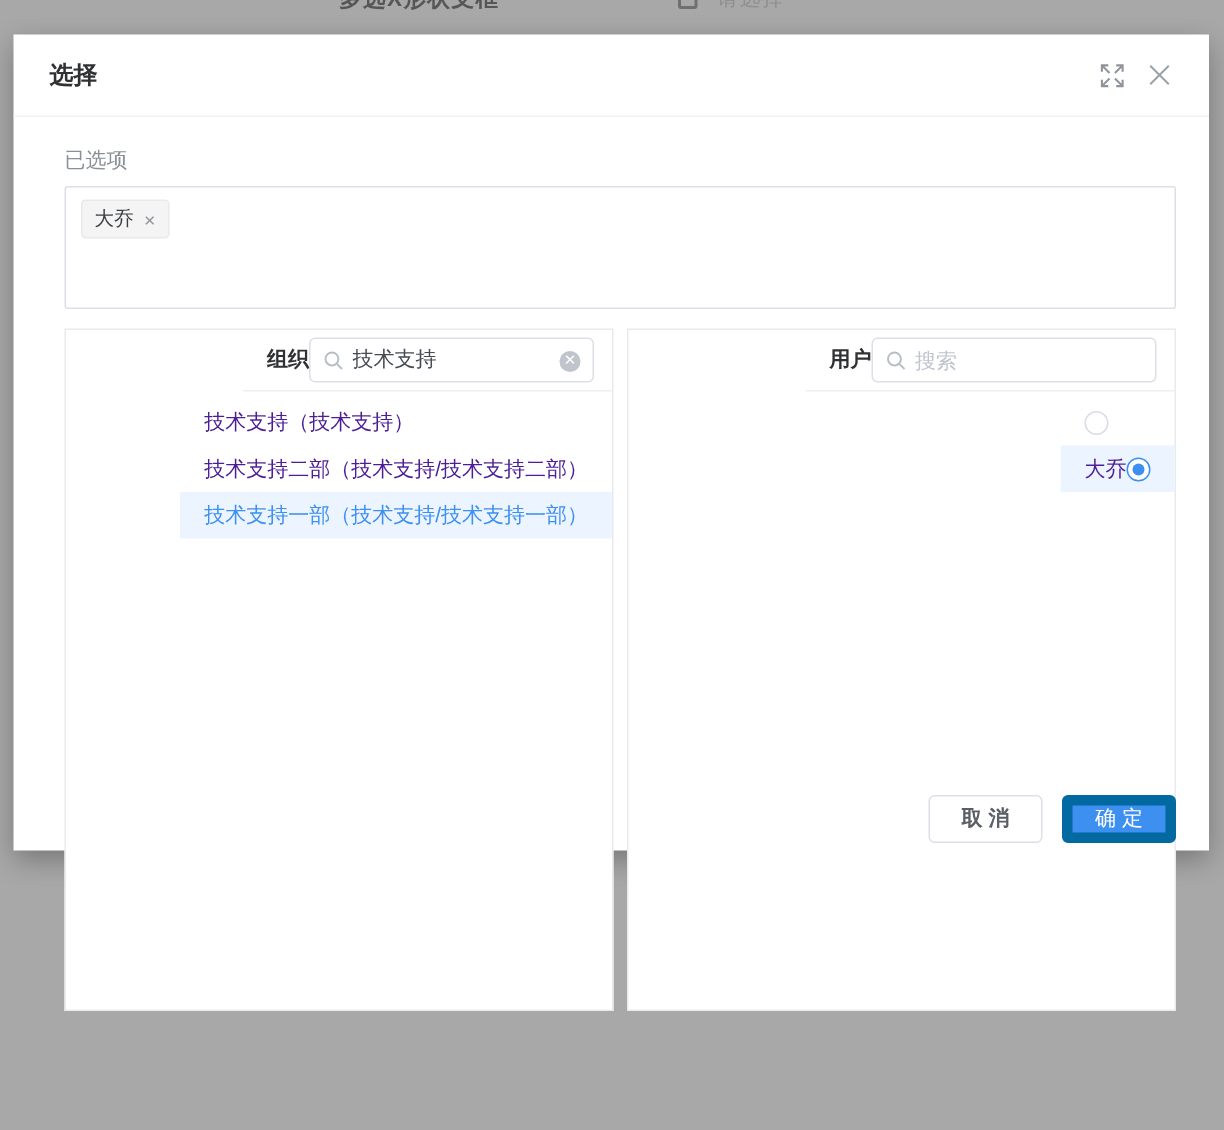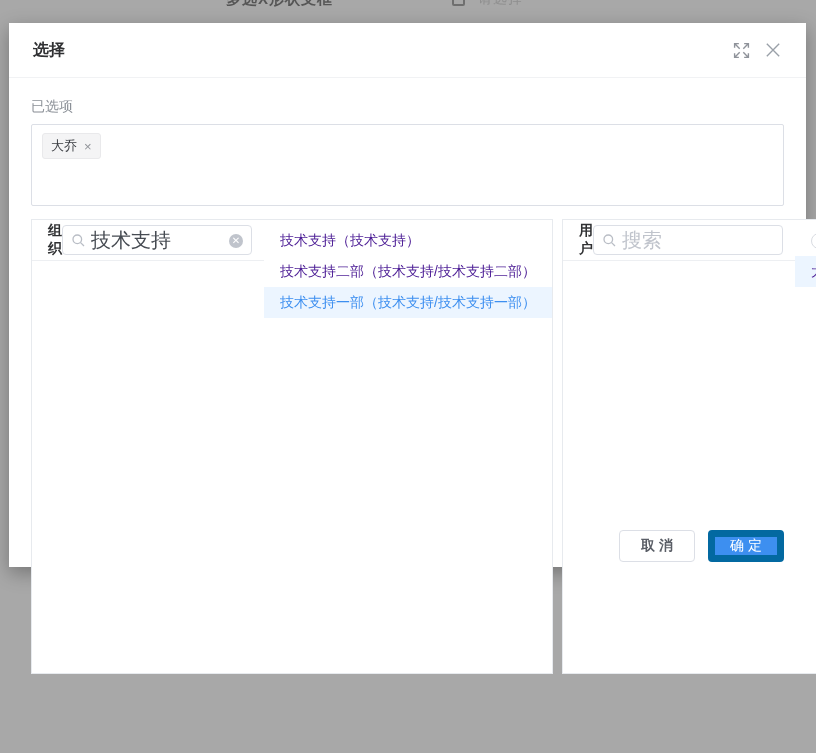--- a/index.html
+++ b/index.html
@@ -26,53 +26,53 @@
   .modal-header {
     height:55px; display:flex; align-items:center;
     padding:0 22px 0 24px; border-bottom:1px solid #f1f2f4;
   }
   .modal-title { font-size:16px; font-weight:700; color:#303133; flex:1; }
   .header-btn { display:flex; align-items:center; justify-content:center;
     width:22px; height:22px; cursor:pointer; }
   .header-btn + .header-btn { margin-left:10px; }
   .header-btn svg { display:block; }
 
-  .modal-body { padding:14px 22px 0 22px; }
+  .modal-body { padding:14px 22px 0 34px; }
 
   .section-label { color:#8b9097; font-size:14px; margin:6px 0 8px 0; }
 
   .selected-box {
     height:82px; border:1px solid #dcdfe6; border-radius:2px;
     padding:8px 10px; display:flex; align-items:flex-start; flex-wrap:wrap; gap:6px;
   }
   .tag {
     display:inline-flex; align-items:center; height:26px;
     background:#f4f4f5; border:1px solid #e9e9eb; border-radius:3px;
     padding:0 8px; font-size:13px; color:#3a3d42;
   }
   .tag-close { margin-left:7px; color:#909399; font-size:13px; cursor:pointer; line-height:1; }
 
   .panels { display:flex; gap:9px; margin-top:13px; height:455px; }
-  .panel { flex:1; border:1px solid #e7eaee; background:#fff; display:flex; flex-direction:row; }
+  .panel { flex:1; border:1px solid #e7eaee; background:#fff; display:flex; flex-direction:column;align-items:flex-end; }
   .panel-header {
     height:41px; flex:0 0 41px; display:flex; align-items:center;
     padding:0 12px 0 16px; border-bottom:1px solid #edeff2;
   }
   .panel-title { font-weight:700; font-size:14px; color:#303133; flex:1; }
 
   .search {
     position:relative; width:190px; height:30px;
     border:1px solid #dcdfe6; border-radius:4px; background:#fff;
     display:flex; align-items:center;
   }
   .search svg.mag { position:absolute; left:8px; top:7px; }
   .search input {
     border:none; outline:none; background:transparent;
     width:100%; height:100%; padding:0 26px 0 28px;
-    font-size:20px; color:#464b52; font-family:inherit;
+    font-size:14px; color:#464b52; font-family:inherit;
   }
   .search input::placeholder { color:#c0c4cc; }
   .clear-btn {
     position:absolute; right:8px; top:8px; width:14px; height:14px;
     border-radius:50%; background:#c0c4cc; color:#fff;
     font-size:10px; line-height:14px; text-align:center; cursor:pointer;
   }
 
   .list { flex:1; overflow:hidden; padding-top:5px; }
   .row {

